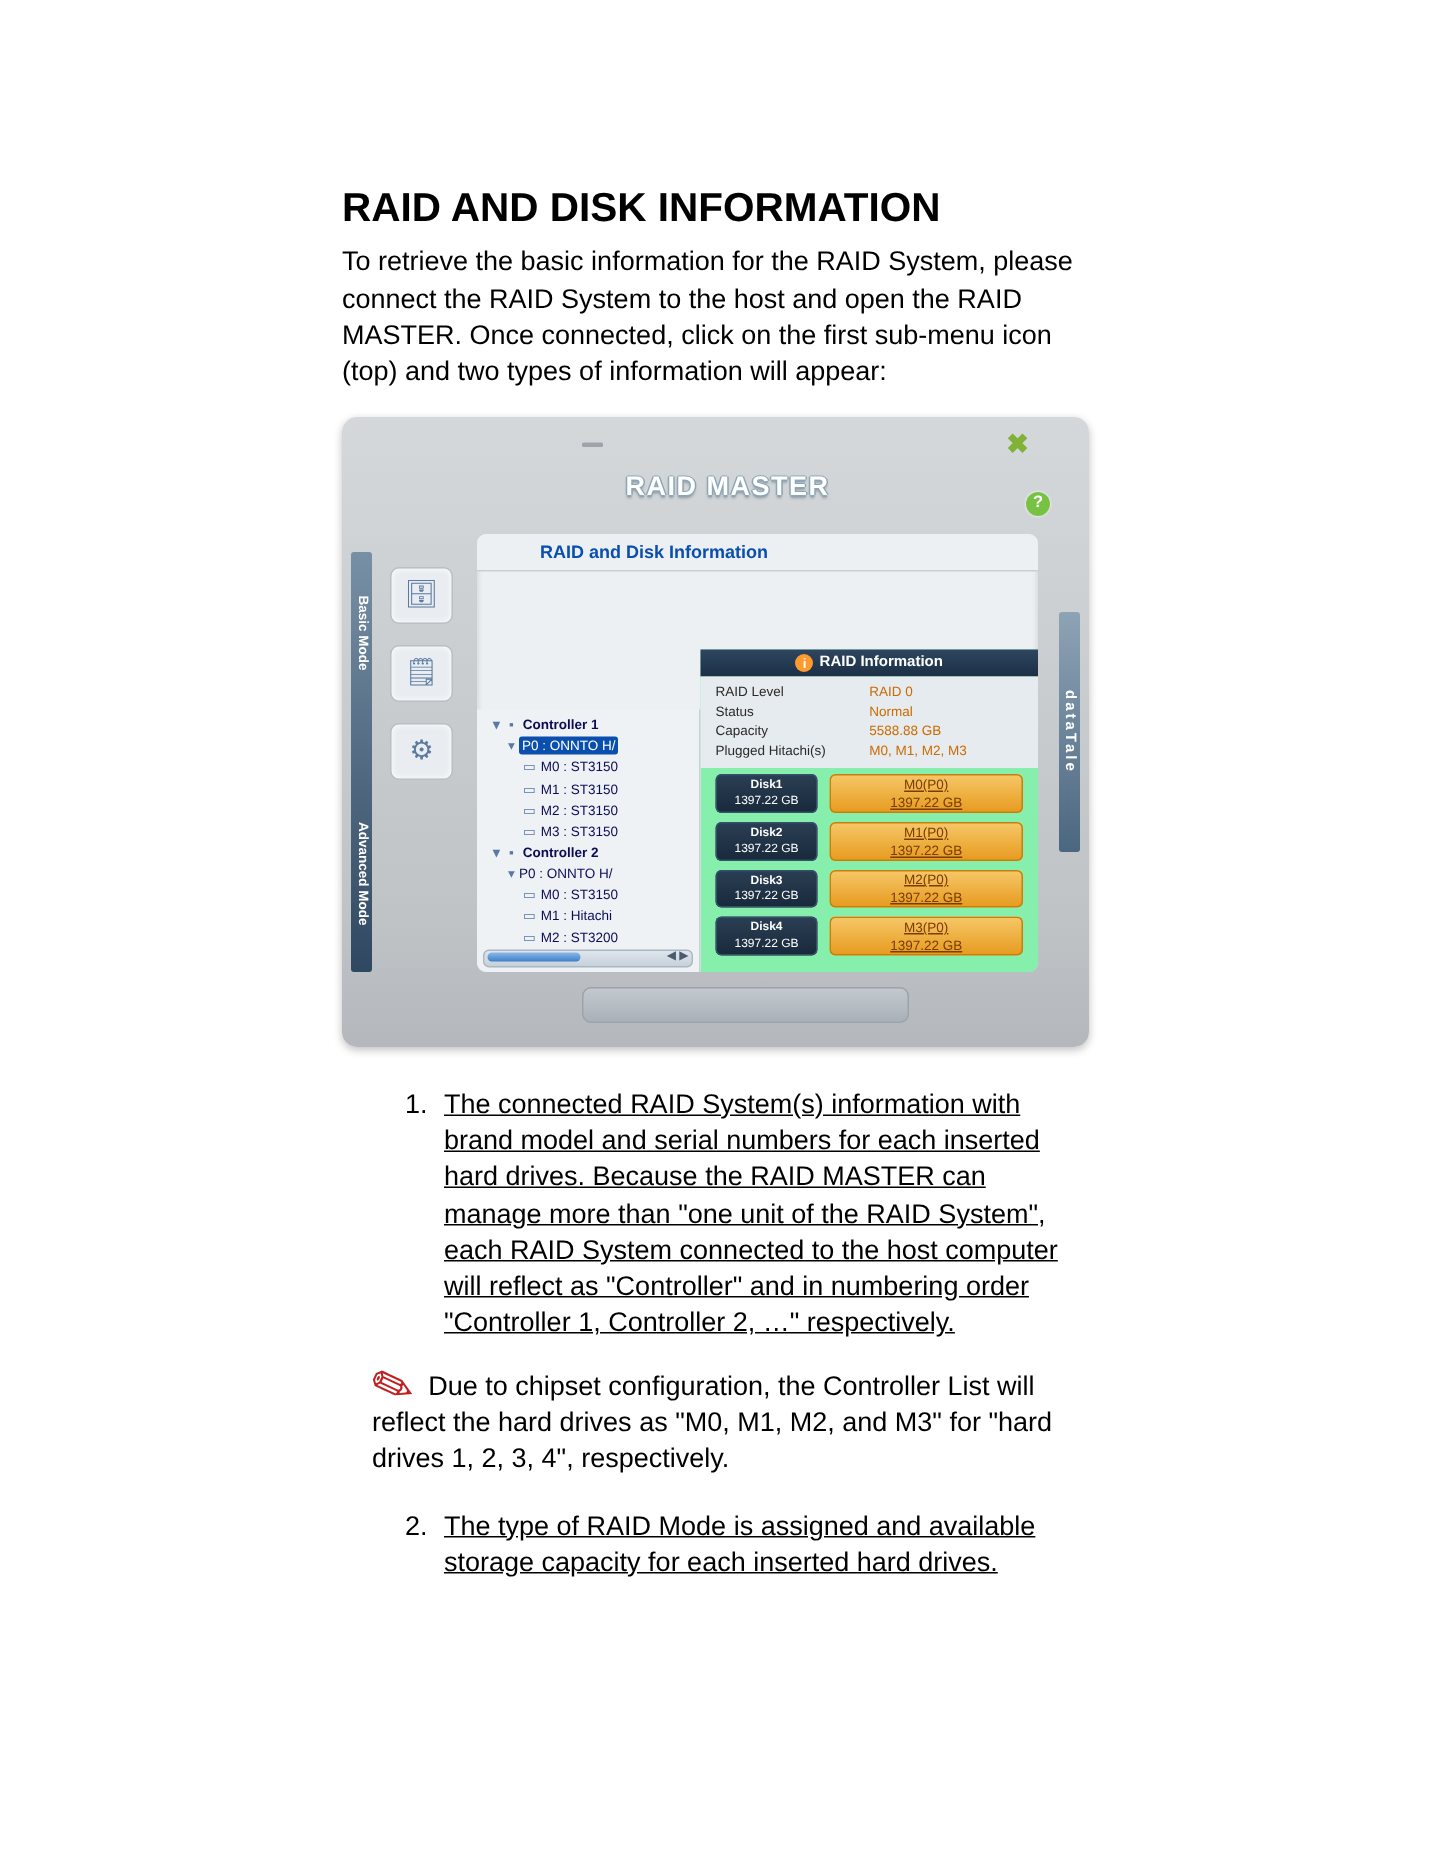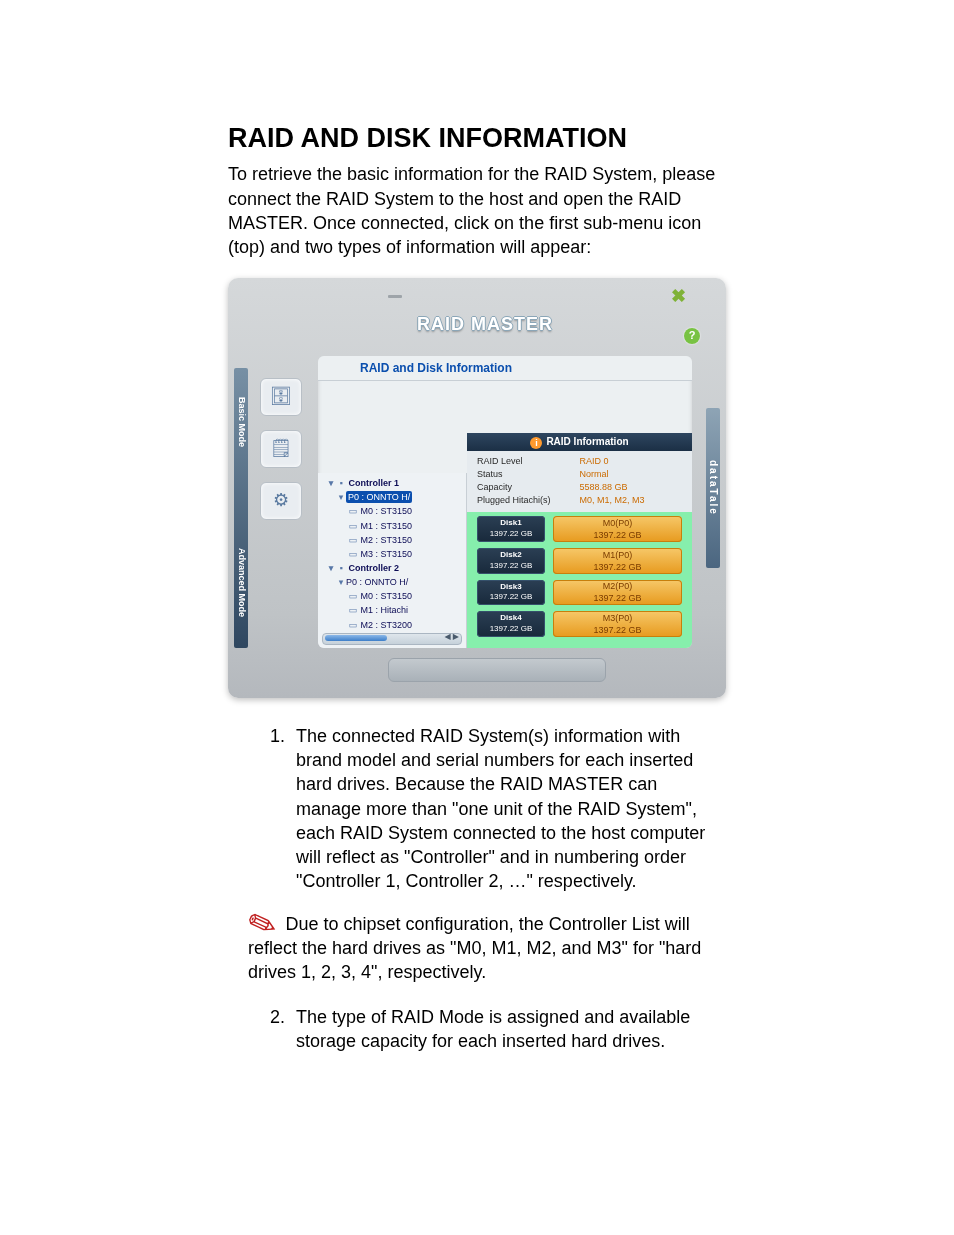--- a/index.html
+++ b/index.html
@@ -182,35 +182,36 @@
     display:flex; flex-direction:column; align-items:center; justify-content:center;
     padding:2px 2px;
     box-shadow:0 0 0 1px #35506b inset;
   }
   .shot .diskrow .dicon .dl1{font-weight:bold;}
   .shot .diskrow .bar {
     flex:1; border-radius:4px;
     background:linear-gradient(#f6c869,#e79a1e);
     box-shadow:0 0 0 1px #c77f0c inset;
     color:#7a3c00; font-size:9px;
-    display:flex; flex-direction:column; align-items:center; justify-content:center;
+    display:flex; flex-direction:column; align-items:center; justify-content:center;text-decoration:underline;
   }
   .shot .statusbar {
     position:absolute; left:160px; right:120px; bottom:16px;
     height:22px; border-radius:6px;
     background:linear-gradient(#c3c9ce,#a9b1b8); border:1px solid #9ba3ab;
   }
   
   ol.body-list {
     padding-left: 40px;
     margin: 0 0 18px 22px;
   }
   ol.body-list li {
     padding-left: 6px;
     margin-bottom: 18px;
+    text-decoration: underline;
   }
   .note {
     margin: 0 0 20px 20px;
   }
   .pin {
     display:inline-block;
     font-size:34px;
     line-height:0.6;
     color:#c02020;
     transform: rotate(-20deg);

